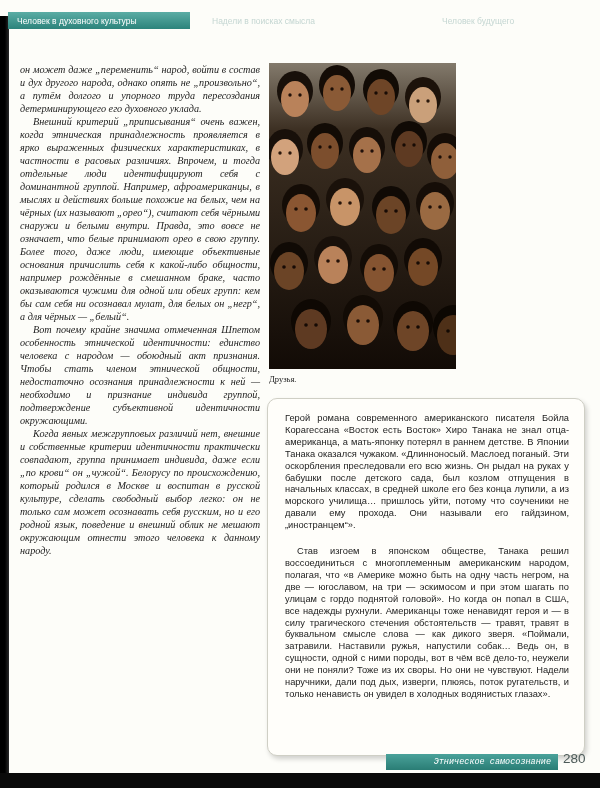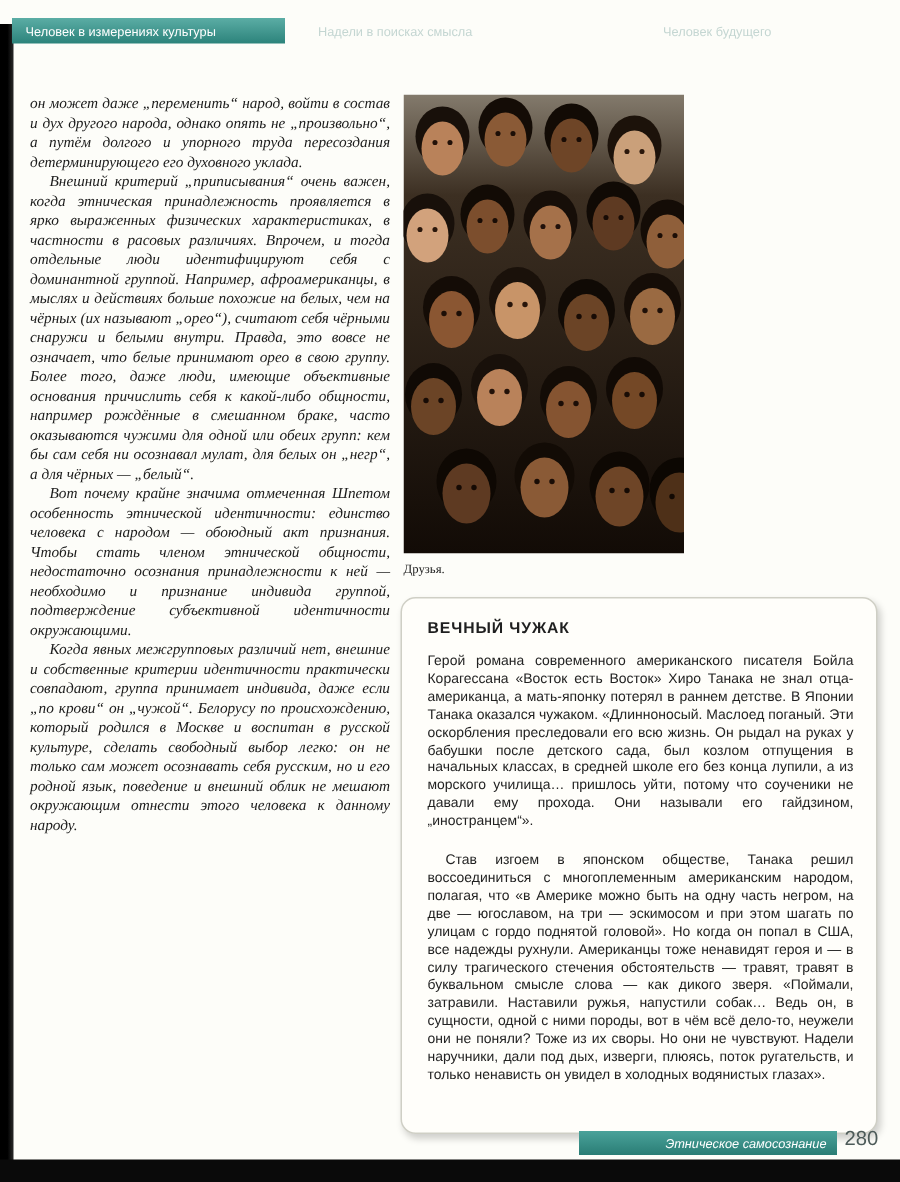--- a/index.html
+++ b/index.html
@@ -36,34 +36,34 @@
            border:1px solid #cfcfc5;border-radius:10px;background:#fffefa;
            box-shadow:2px 3px 5px rgba(0,0,0,0.18);padding:14px 15px 10px 17px;
            font-family:"Liberation Sans",sans-serif;}
   .callout-title{font-weight:bold;font-size:10.5px;letter-spacing:0.6px;color:#1f1f1f;margin-bottom:10px;}
   .callout p{margin:0;font-size:9.3px;line-height:11.9px;text-align:justify;color:#222;}
   .callout p.ind{text-indent:12px;margin-top:14px;}
 
   
   .footer-bar{position:absolute;left:386px;top:754px;width:172px;height:16px;box-sizing:border-box;
               background:linear-gradient(180deg,#4aa29a,#2a7d75);color:#ffffff;
-              font-family:Liberation Sans, sans-serif;font-size:8.5px;font-style:italic;
+              font-family:Liberation Mono, monospace;font-size:8.5px;font-style:italic;
               display:flex;align-items:center;justify-content:flex-end;padding-right:7px;}
   .page-number{position:absolute;left:563px;top:751px;font-family:"Liberation Sans",sans-serif;
                font-size:13.5px;color:#4c5a58;}
 </style>
 </head>
 <body>
 
 <div class="page">
 
   <div class="spine-left"></div>
   <div class="spine-bottom"></div>
 
-  <div class="tab tab-active">Человек в измерениях культуры</div>
+  <div class="tab tab-active">Человек в духовного культуры</div>
   <div class="tab tab-faded tab-2">Надели в поисках смысла</div>
   <div class="tab tab-faded tab-3">Человек будущего</div>
 
   <div class="col-left">
     <p class="cont">он может даже „переменить“ народ, войти в состав и дух другого народа, однако опять не „произвольно“, а путём долгого и упорного труда пересоздания детерминирующего его духовного уклада.</p>
     <p>Внешний критерий „приписывания“ очень важен, когда этническая принадлежность проявляется в ярко выраженных физических характеристиках, в частности в расовых различиях. Впрочем, и тогда отдельные люди идентифицируют себя с доминантной группой. Например, афроамериканцы, в мыслях и действиях больше похожие на белых, чем на чёрных (их называют „орео“), считают себя чёрными снаружи и белыми внутри. Правда, это вовсе не означает, что белые принимают орео в свою группу. Более того, даже люди, имеющие объективные основания причислить себя к какой-либо общности, например рождённые в смешанном браке, часто оказываются чужими для одной или обеих групп: кем бы сам себя ни осознавал мулат, для белых он „негр“, а для чёрных — „белый“.</p>
     <p>Вот почему крайне значима отмеченная Шпетом особенность этнической идентичности: единство человека с народом — обоюдный акт признания. Чтобы стать членом этнической общности, недостаточно осознания принадлежности к ней — необходимо и признание индивида группой, подтверждение субъективной идентичности окружающими.</p>
     <p>Когда явных межгрупповых различий нет, внешние и собственные критерии идентичности практически совпадают, группа принимает индивида, даже если „по крови“ он „чужой“. Белорусу по происхождению, который родился в Москве и воспитан в русской культуре, сделать свободный выбор легко: он не только сам может осознавать себя русским, но и его родной язык, поведение и внешний облик не мешают окружающим отнести этого человека к данному народу.</p>
   </div>
 
@@ -204,21 +204,20 @@
             <ellipse rx="16" ry="20" fill="#4e3018"></ellipse>
             <circle cx="-5" cy="-4" r="1.8" fill="#120903"></circle>
             <circle cx="5" cy="-4" r="1.8" fill="#120903"></circle>
           </g>
       </g>
     </svg>
     <figcaption class="caption">Друзья.</figcaption>
   </figure>
 
   <aside class="callout">
-    <div class="callout-title">ВЕЧНЫЙ ЧУЖАК</div>
     <p>Герой романа современного американского писателя Бойла Корагессана «Восток есть Восток» Хиро Танака не знал отца-американца, а мать-японку потерял в раннем детстве. В Японии Танака оказался чужаком. «Длинноносый. Маслоед поганый. Эти оскорбления преследовали его всю жизнь. Он рыдал на руках у бабушки после детского сада, был козлом отпущения в начальных классах, в средней школе его без конца лупили, а из морского училища… пришлось уйти, потому что соученики не давали ему прохода. Они называли его гайдзином, „иностранцем“».</p>
     <p class="ind">Став изгоем в японском обществе, Танака решил воссоединиться с многоплеменным американским народом, полагая, что «в Америке можно быть на одну часть негром, на две — югославом, на три — эскимосом и при этом шагать по улицам с гордо поднятой головой». Но когда он попал в США, все надежды рухнули. Американцы тоже ненавидят героя и — в силу трагического стечения обстоятельств — травят, травят в буквальном смысле слова — как дикого зверя. «Поймали, затравили. Наставили ружья, напустили собак… Ведь он, в сущности, одной с ними породы, вот в чём всё дело-то, неужели они не поняли? Тоже из их своры. Но они не чувствуют. Надели наручники, дали под дых, изверги, плюясь, поток ругательств, и только ненависть он увидел в холодных водянистых глазах».</p>
   </aside>
 
   <div class="footer-bar">
     <span>Этническое самосознание</span>
   </div>
   <div class="page-number">280</div>
 
 </div>

